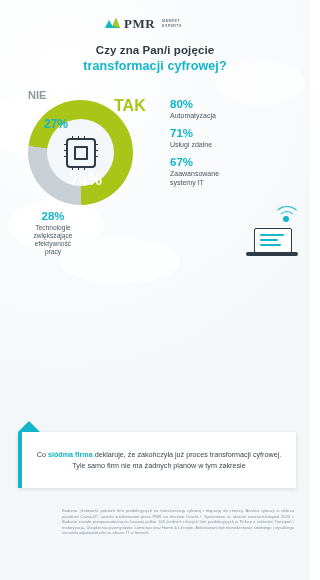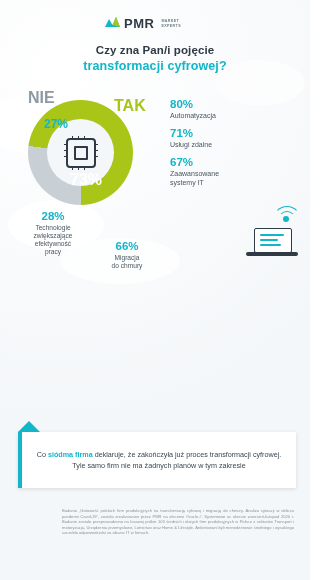--- a/index.html
+++ b/index.html
@@ -16,21 +16,21 @@
       radial-gradient(circle at 20% 12%, #ffffff 0%, #f4f7f9 60%),
       linear-gradient(180deg,#ffffff 0%,#eef3f6 45%,#e9eff3 70%,#ffffff 100%);
     overflow:hidden;
   }
   .cloud{position:absolute;background:#fff;border-radius:50%;opacity:.85;}
 
   
   .header{position:absolute;top:8px;left:0;right:0;height:30px;}
   .logo{position:absolute;left:105px;top:8px;display:flex;align-items:center;gap:4px;}
   .logo-mark{width:15px;height:15px;position:relative;}
-  .logo-text{font-size:13px;font-weight:bold;color:#2f3a44;letter-spacing:.5px;}
+  .logo-text{font-size:13px;font-weight:bold;color:#2f3a44;letter-spacing:.5px;font-family:Liberation Serif, serif;}
   .logo-sub{font-size:3.6px;line-height:4.6px;color:#6d7a85;margin-left:3px;font-weight:bold;letter-spacing:.4px;}
 
   
   .title{position:absolute;top:44px;left:0;right:0;text-align:center;}
   .title .l1{font-size:11.5px;font-weight:bold;color:#2f3a44;letter-spacing:.1px;}
   .title .l2{font-size:12.5px;font-weight:bold;color:#12b6c8;margin-top:3px;letter-spacing:.1px;}
 
   
   .donut-wrap{position:absolute;left:18px;top:95px;width:130px;height:110px;}
   .donut{
@@ -39,21 +39,21 @@
       #c8d0d6 0deg 97.2deg,
       #a9c517 97.2deg 360deg);
   }
   .donut-hole{
     position:absolute;left:29px;top:24px;width:67px;height:67px;border-radius:50%;
     background:#f4f7f9;display:flex;align-items:center;justify-content:center;
   }
   .chip{width:26px;height:26px;border:2px solid #2f3a44;border-radius:4px;position:relative;}
   .chip:before{content:"";position:absolute;left:6px;top:6px;width:10px;height:10px;border:2px solid #2f3a44;border-radius:1px;}
   .chip-pin{position:absolute;background:#2f3a44;}
-  .lbl-nie{position:absolute;left:10px;top:-6px;font-size:16px;font-weight:bold;color:#8d99a3;}
+  .lbl-nie{position:absolute;left:10px;top:-6px;font-size:11px;font-weight:bold;color:#8d99a3;}
   .lbl-tak{position:absolute;left:96px;top:2px;font-size:16px;font-weight:bold;color:#a9c517;}
   .val-27{position:absolute;left:26px;top:22px;font-size:12px;font-weight:bold;color:#12b6c8;}
   .val-73{position:absolute;left:52px;top:76px;font-size:16px;font-weight:bold;color:#ffffff;}
 
   
   .stats{position:absolute;left:170px;top:98px;width:135px;}
   .stat{margin-bottom:7px;}
   .stat .pct{font-size:11.5px;font-weight:bold;color:#12b6c8;line-height:12px;}
   .stat .txt{font-size:7px;color:#4a5661;line-height:9px;margin-top:1px;}
 
@@ -161,25 +161,20 @@
     </div>
   </div>
 
   <div class="fstat" style="left:14px;top:210px;width:78px;">
     <div class="pct">28%</div>
     <div class="txt" style="white-space:pre-line">Technologie
 zwiększające
 efektywność
 pracy</div>
   </div>
-  <div class="fstat" style="left:94px;top:240px;width:66px;">
-    <div class="pct">66%</div>
-    <div class="txt" style="white-space:pre-line">Migracja
-do chmury</div>
-  </div>
 
   <div class="wifi">
     <span style="left:11px;top:16px;width:6px;height:6px;border-radius:50%;background:#12b6c8;border:none;"></span>
     <span style="left:6px;top:11px;width:16px;height:16px;"></span>
     <span style="left:1px;top:6px;width:26px;height:26px;"></span>
   </div>
   <div class="laptop">
     <div class="lt-screen">
       <i class="lt-line" style="left:5px;top:5px;width:24px;"></i>
       <i class="lt-line" style="left:5px;top:10px;width:18px;"></i>

